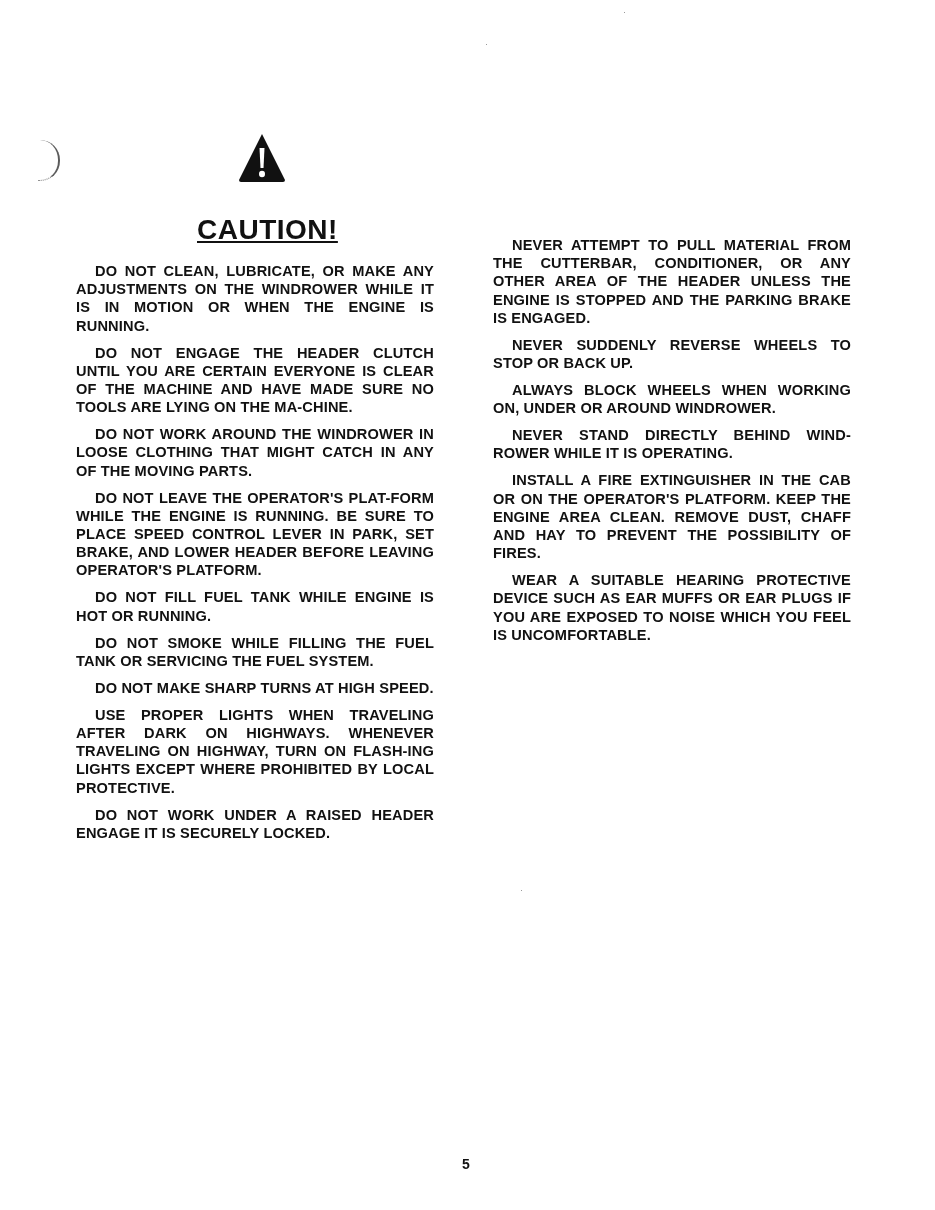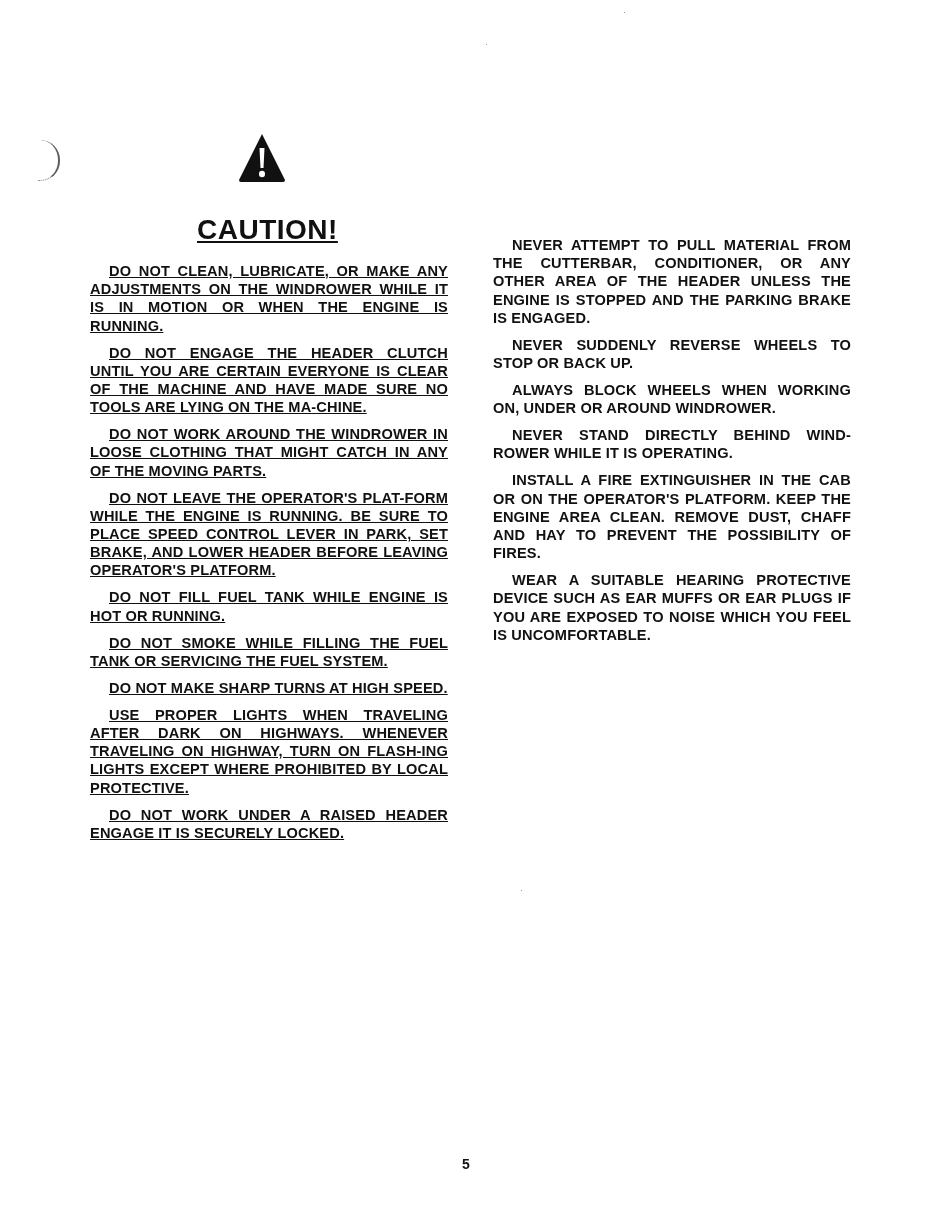--- a/index.html
+++ b/index.html
@@ -46,23 +46,22 @@
     .column {
       position: absolute;
       width: 358px;
       font-size: 14.6px;
       font-weight: bold;
       line-height: 18.2px;
       text-align: justify;
       letter-spacing: 0.15px;
     }
     .col-left {
-      left: 90px;
+      left: 76px;
       top: 262px;
-      text-decoration: underline;
     }
     .col-right {
       left: 493px;
       top: 210px;
       margin-top: 26px;
     }
     .para {
       margin: 0 0 8.8px 0;
       text-indent: 19px;
     }

